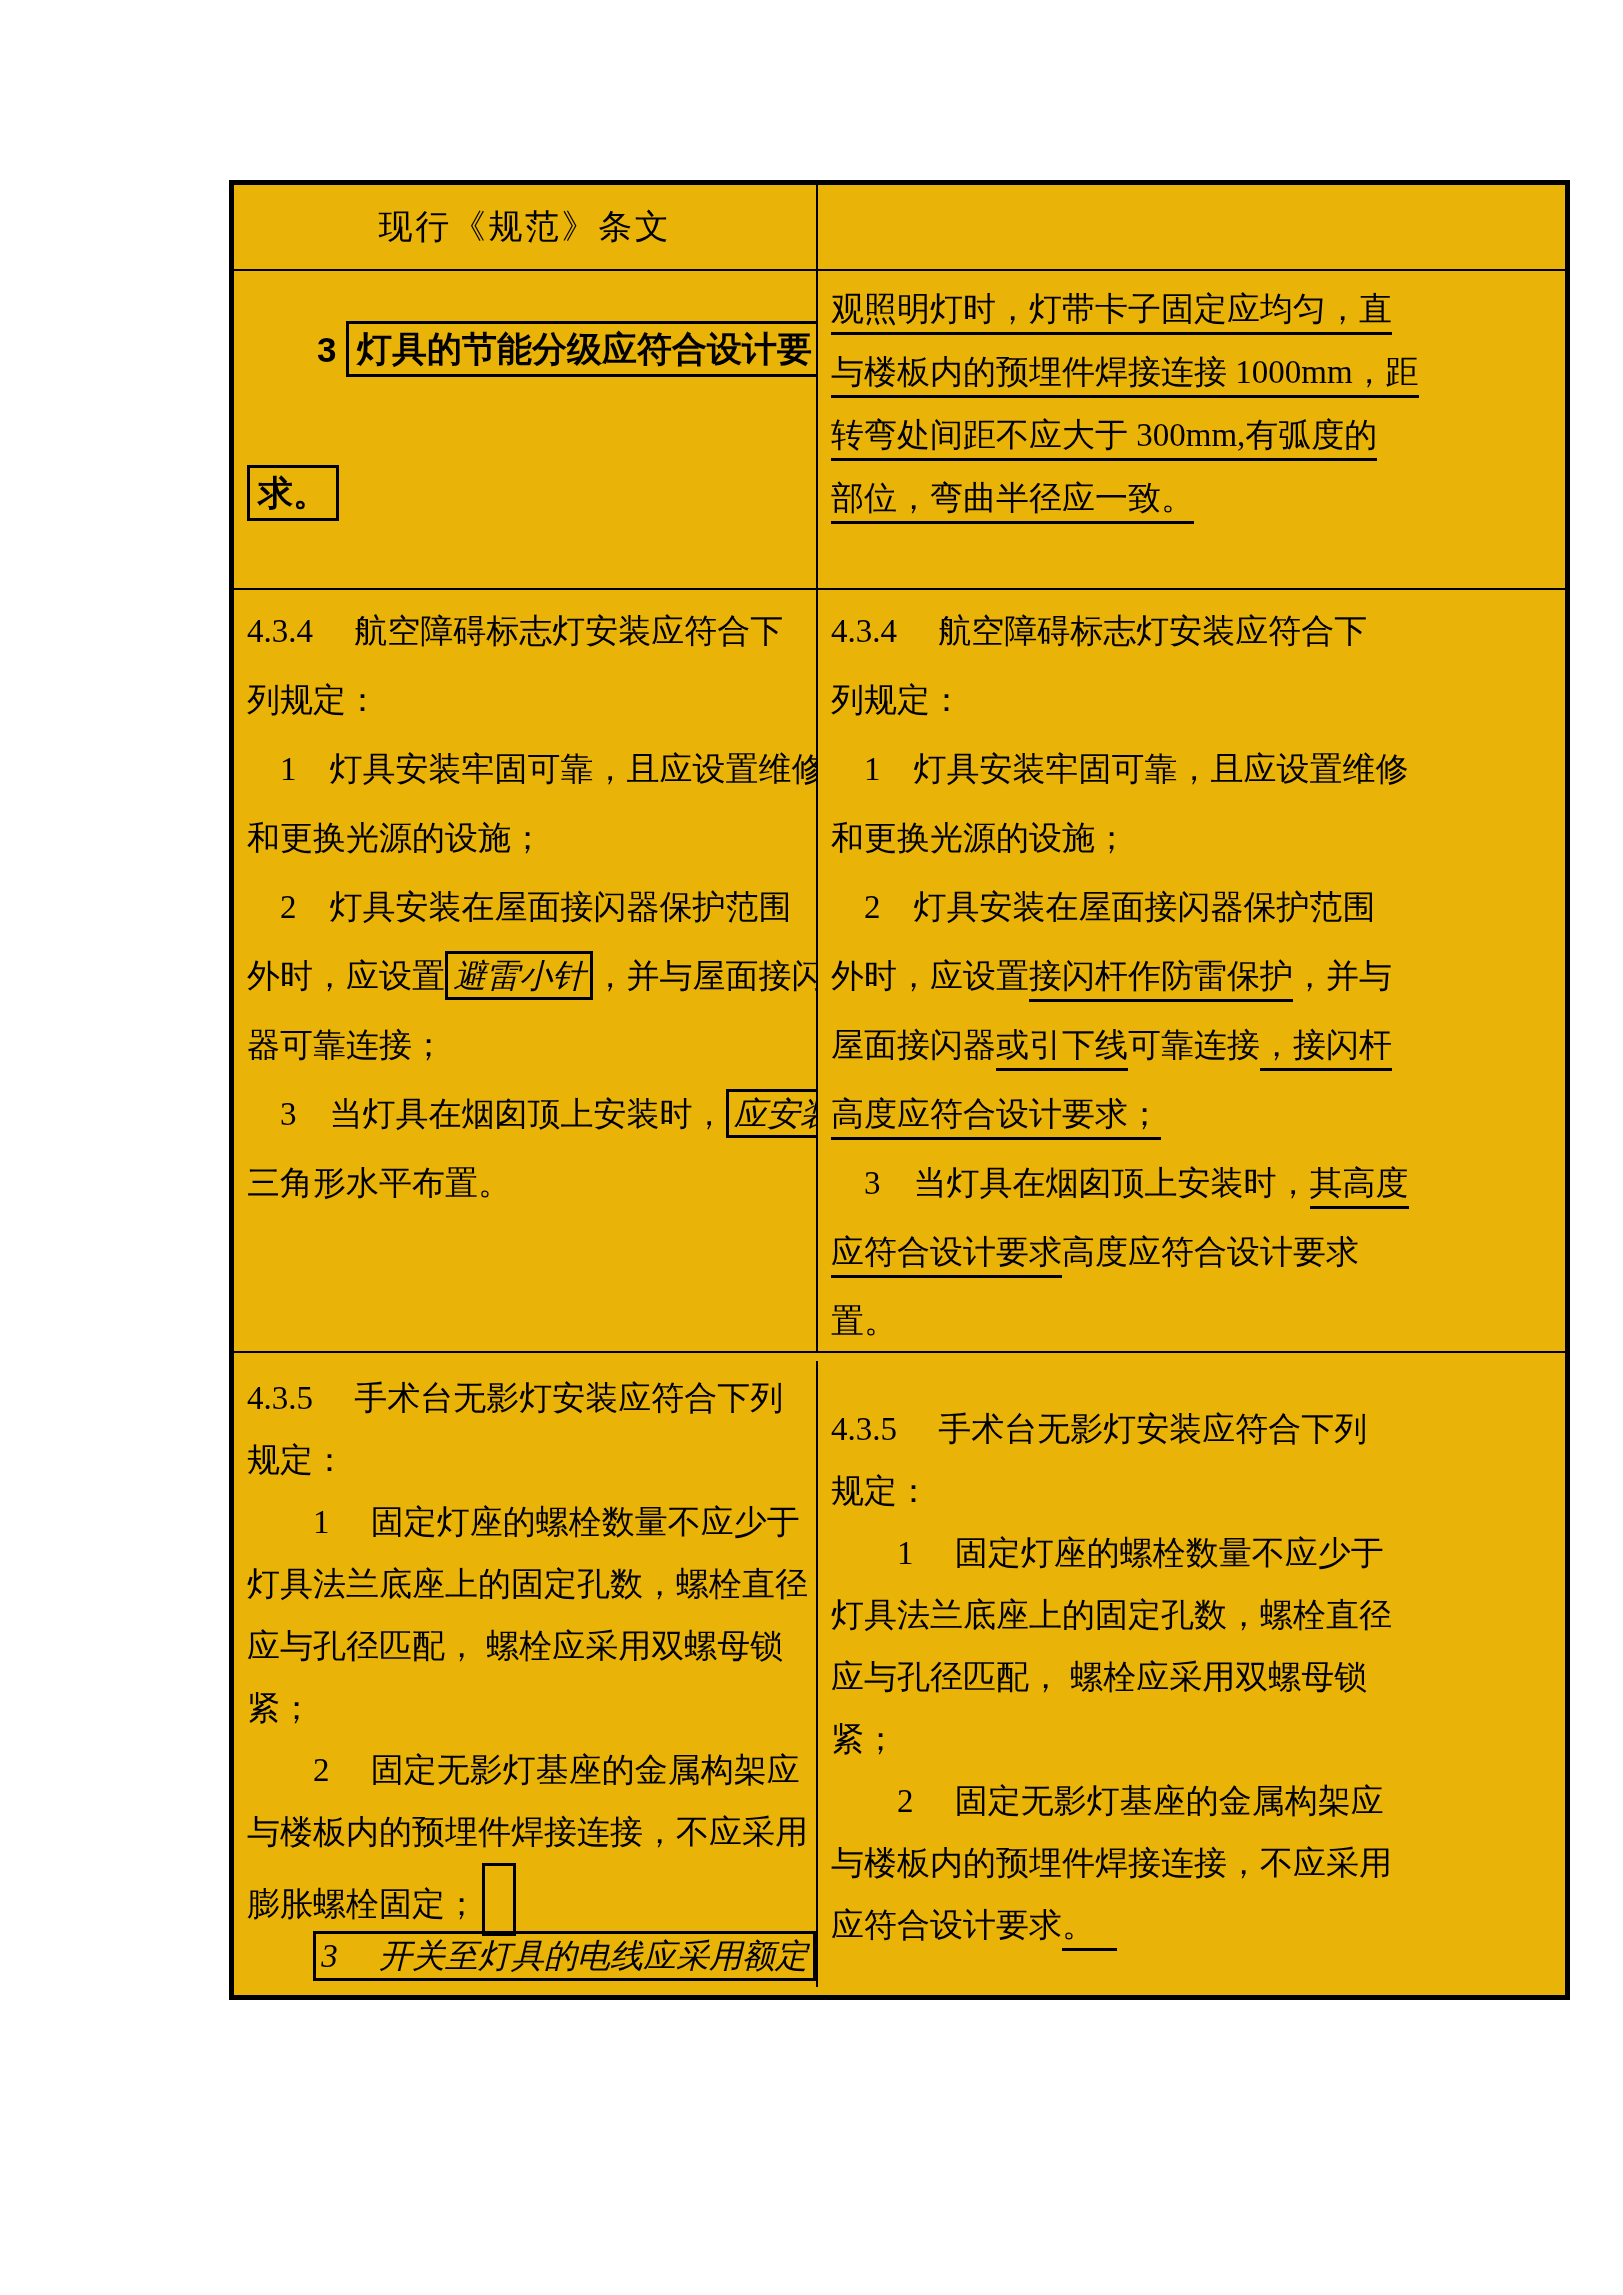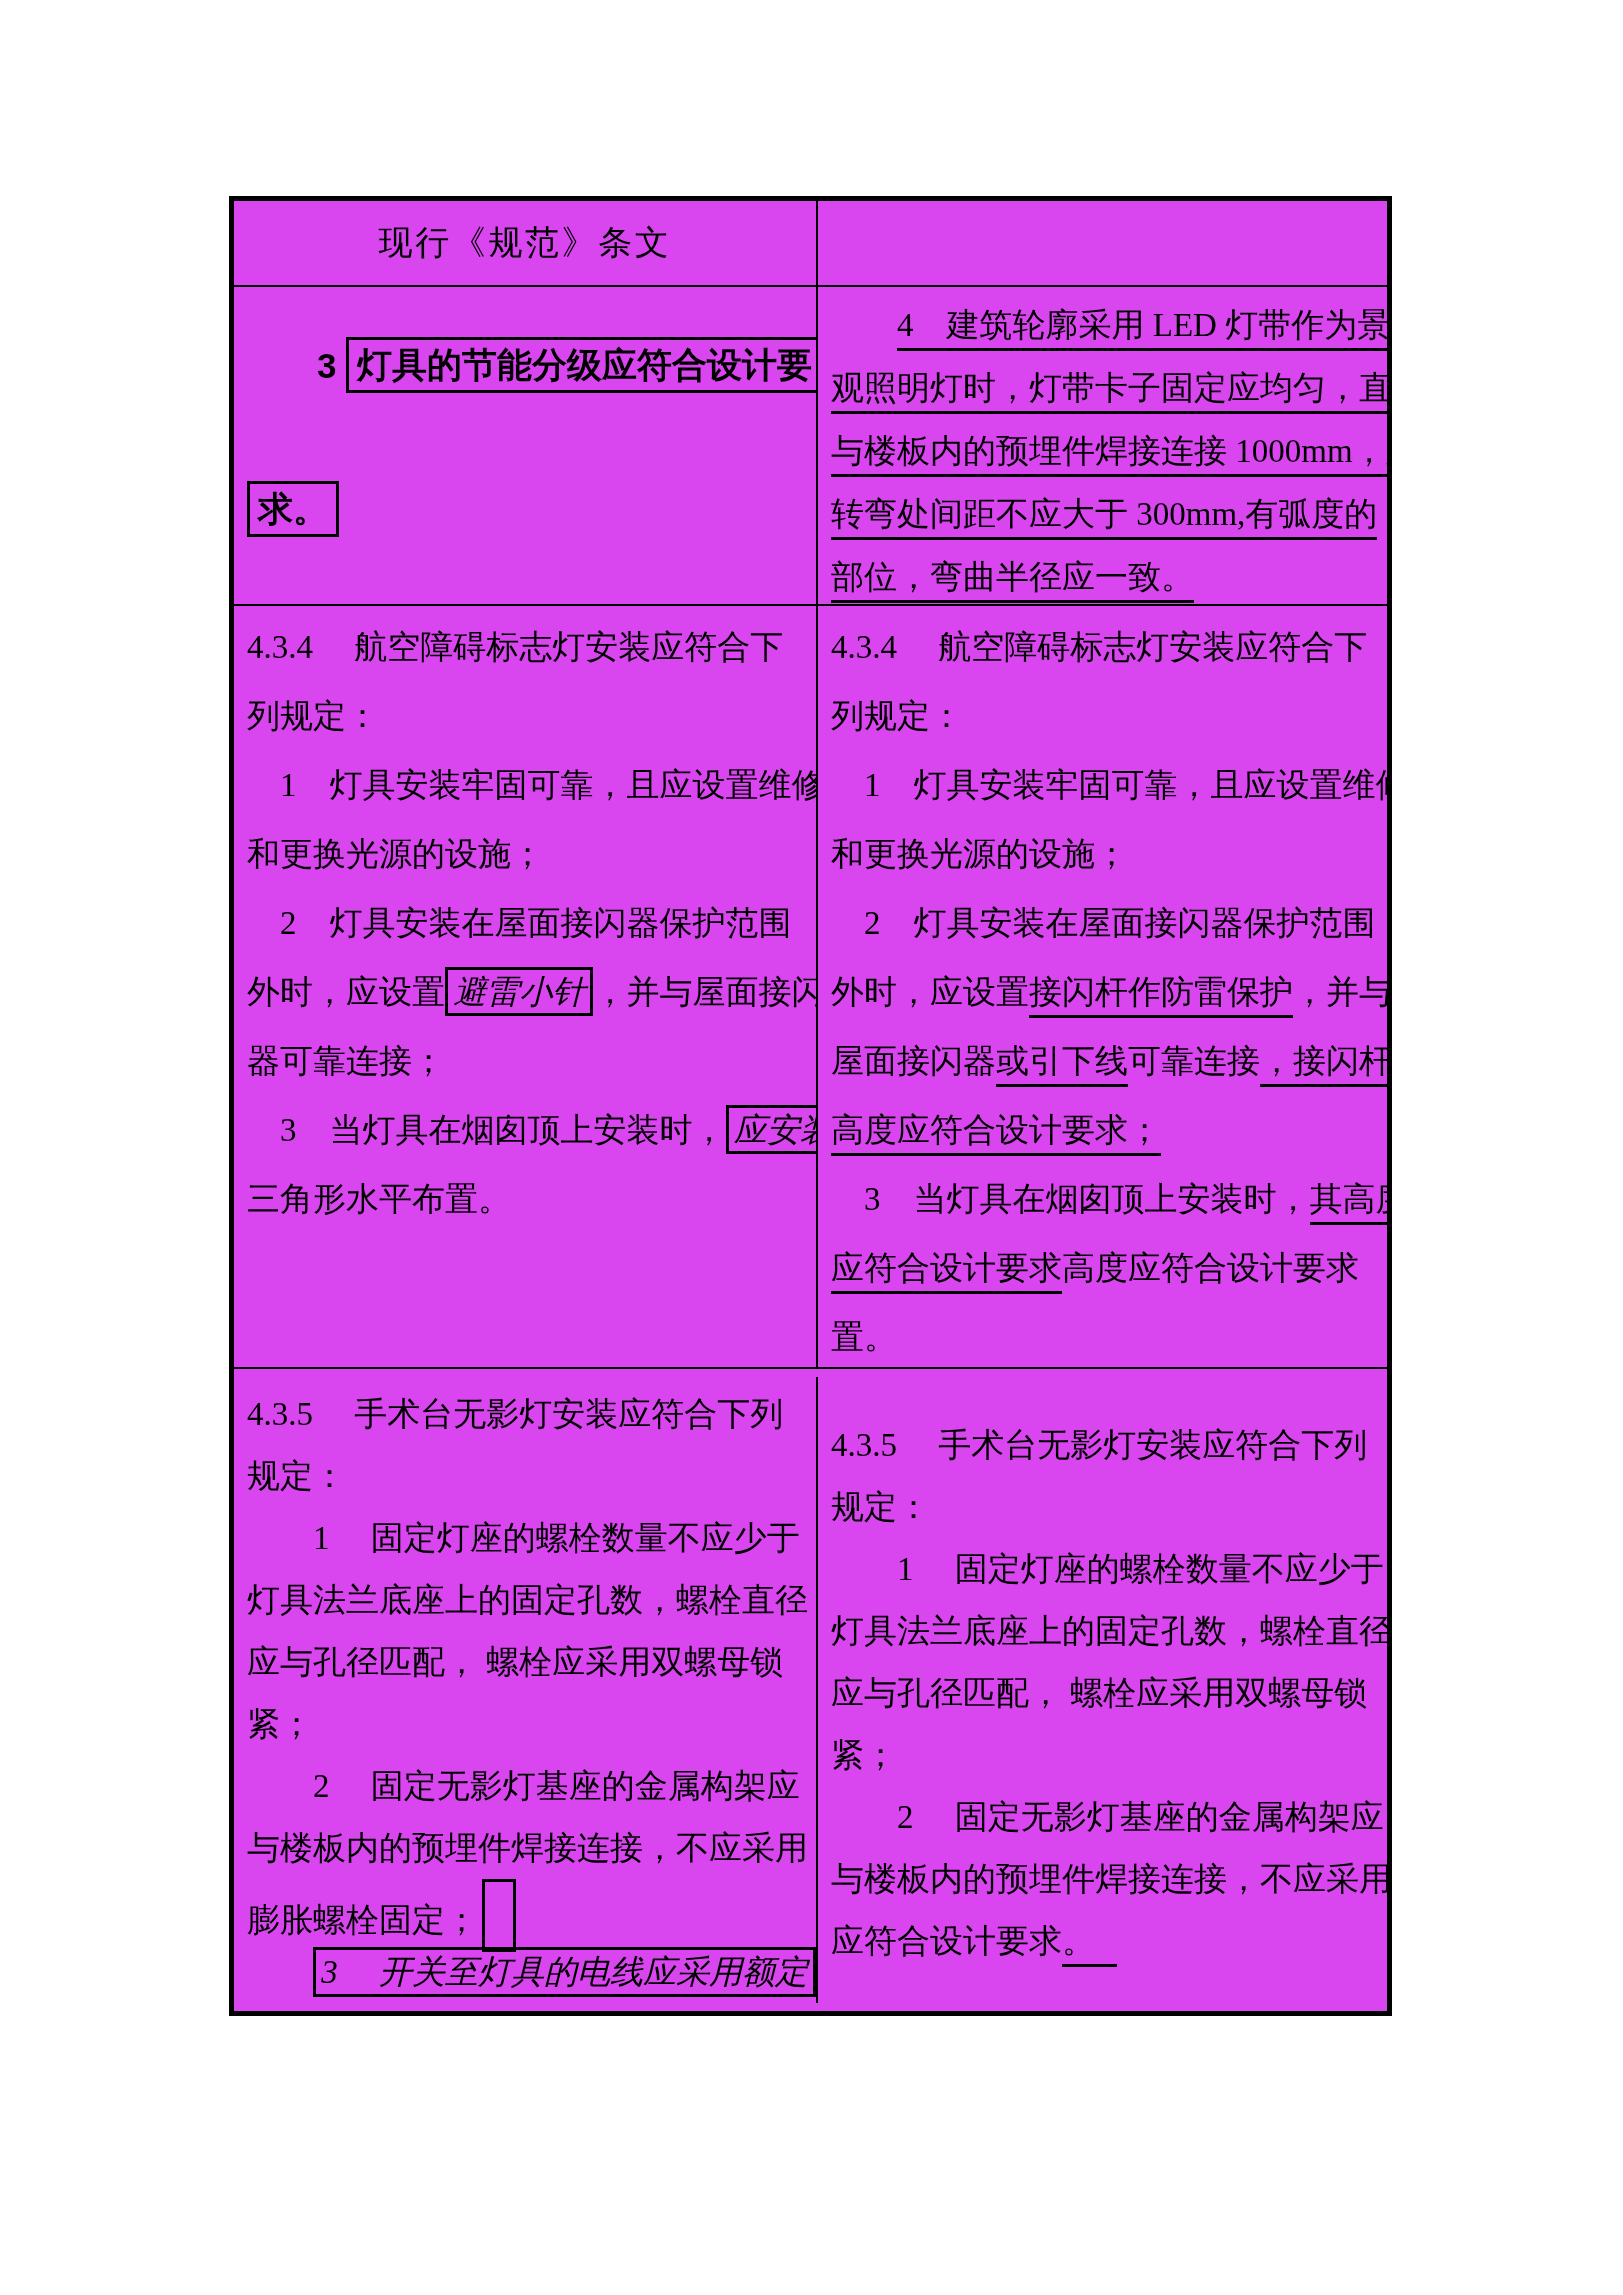--- a/index.html
+++ b/index.html
@@ -5,26 +5,26 @@
   html,body{margin:0;padding:0;background:#e8e8e8;}
   .page{
     position:relative;
     width:1623px;height:2295px;
     background:#ffffff;
     font-family:"Liberation Serif","DejaVu Serif",serif;
     color:#000000;
     overflow:hidden;
   }
   .doc-table{
-    position:absolute;left:229px;top:196px;
-    width:1163px;height:1820px;
+    position:absolute;left:229px;top:180px;
+    width:1341px;height:1820px;
     border:5.2px solid #000;
     box-sizing:border-box;
     display:flex;flex-direction:column;
-    background:#d946ef;
+    background:#eab308;
   }
   .trow{display:flex;box-sizing:border-box;}
   .trow + .trow{border-top:2.6px solid #000;}
   .th-row{height:84px;}
   .r0{height:319px;}
   .r1{height:763px;}
   .r2{flex:1;align-items:center;}
   .tcell{
     box-sizing:border-box;
     padding:6.5px 2.6px 0 13px;
@@ -71,21 +71,20 @@
     <div class="trow th-row">
       <div class="tcell left-cell th-cell">现行《规范》条文</div>
     </div>
 
     <div class="trow r0">
       <div class="tcell left-cell">
           <div class="line"><span class="seg b">　　3 </span><span class="seg bbx">灯具的节能分级应符合设计要</span></div>
           <div class="line"><span class="seg bbx">求。</span></div>
         </div>
       <div class="tcell right-cell">
-          <div class="line"><span class="seg">　　</span><span class="seg u">4　建筑轮廓采用 LED 灯带作为景</span></div>
           <div class="line"><span class="seg u">观照明灯时，灯带卡子固定应均匀，直</span></div>
           <div class="line"><span class="seg u">与楼板内的预埋件焊接连接 1000mm，距</span></div>
           <div class="line"><span class="seg u">转弯处间距不应大于 300mm,有弧度的</span></div>
           <div class="line"><span class="seg u">部位，弯曲半径应一致。</span></div>
         </div>
     </div>
 
     <div class="trow r1">
       <div class="tcell left-cell">
           <div class="line"><span class="seg">4.3.4　 航空障碍标志灯安装应符合下</span></div>

